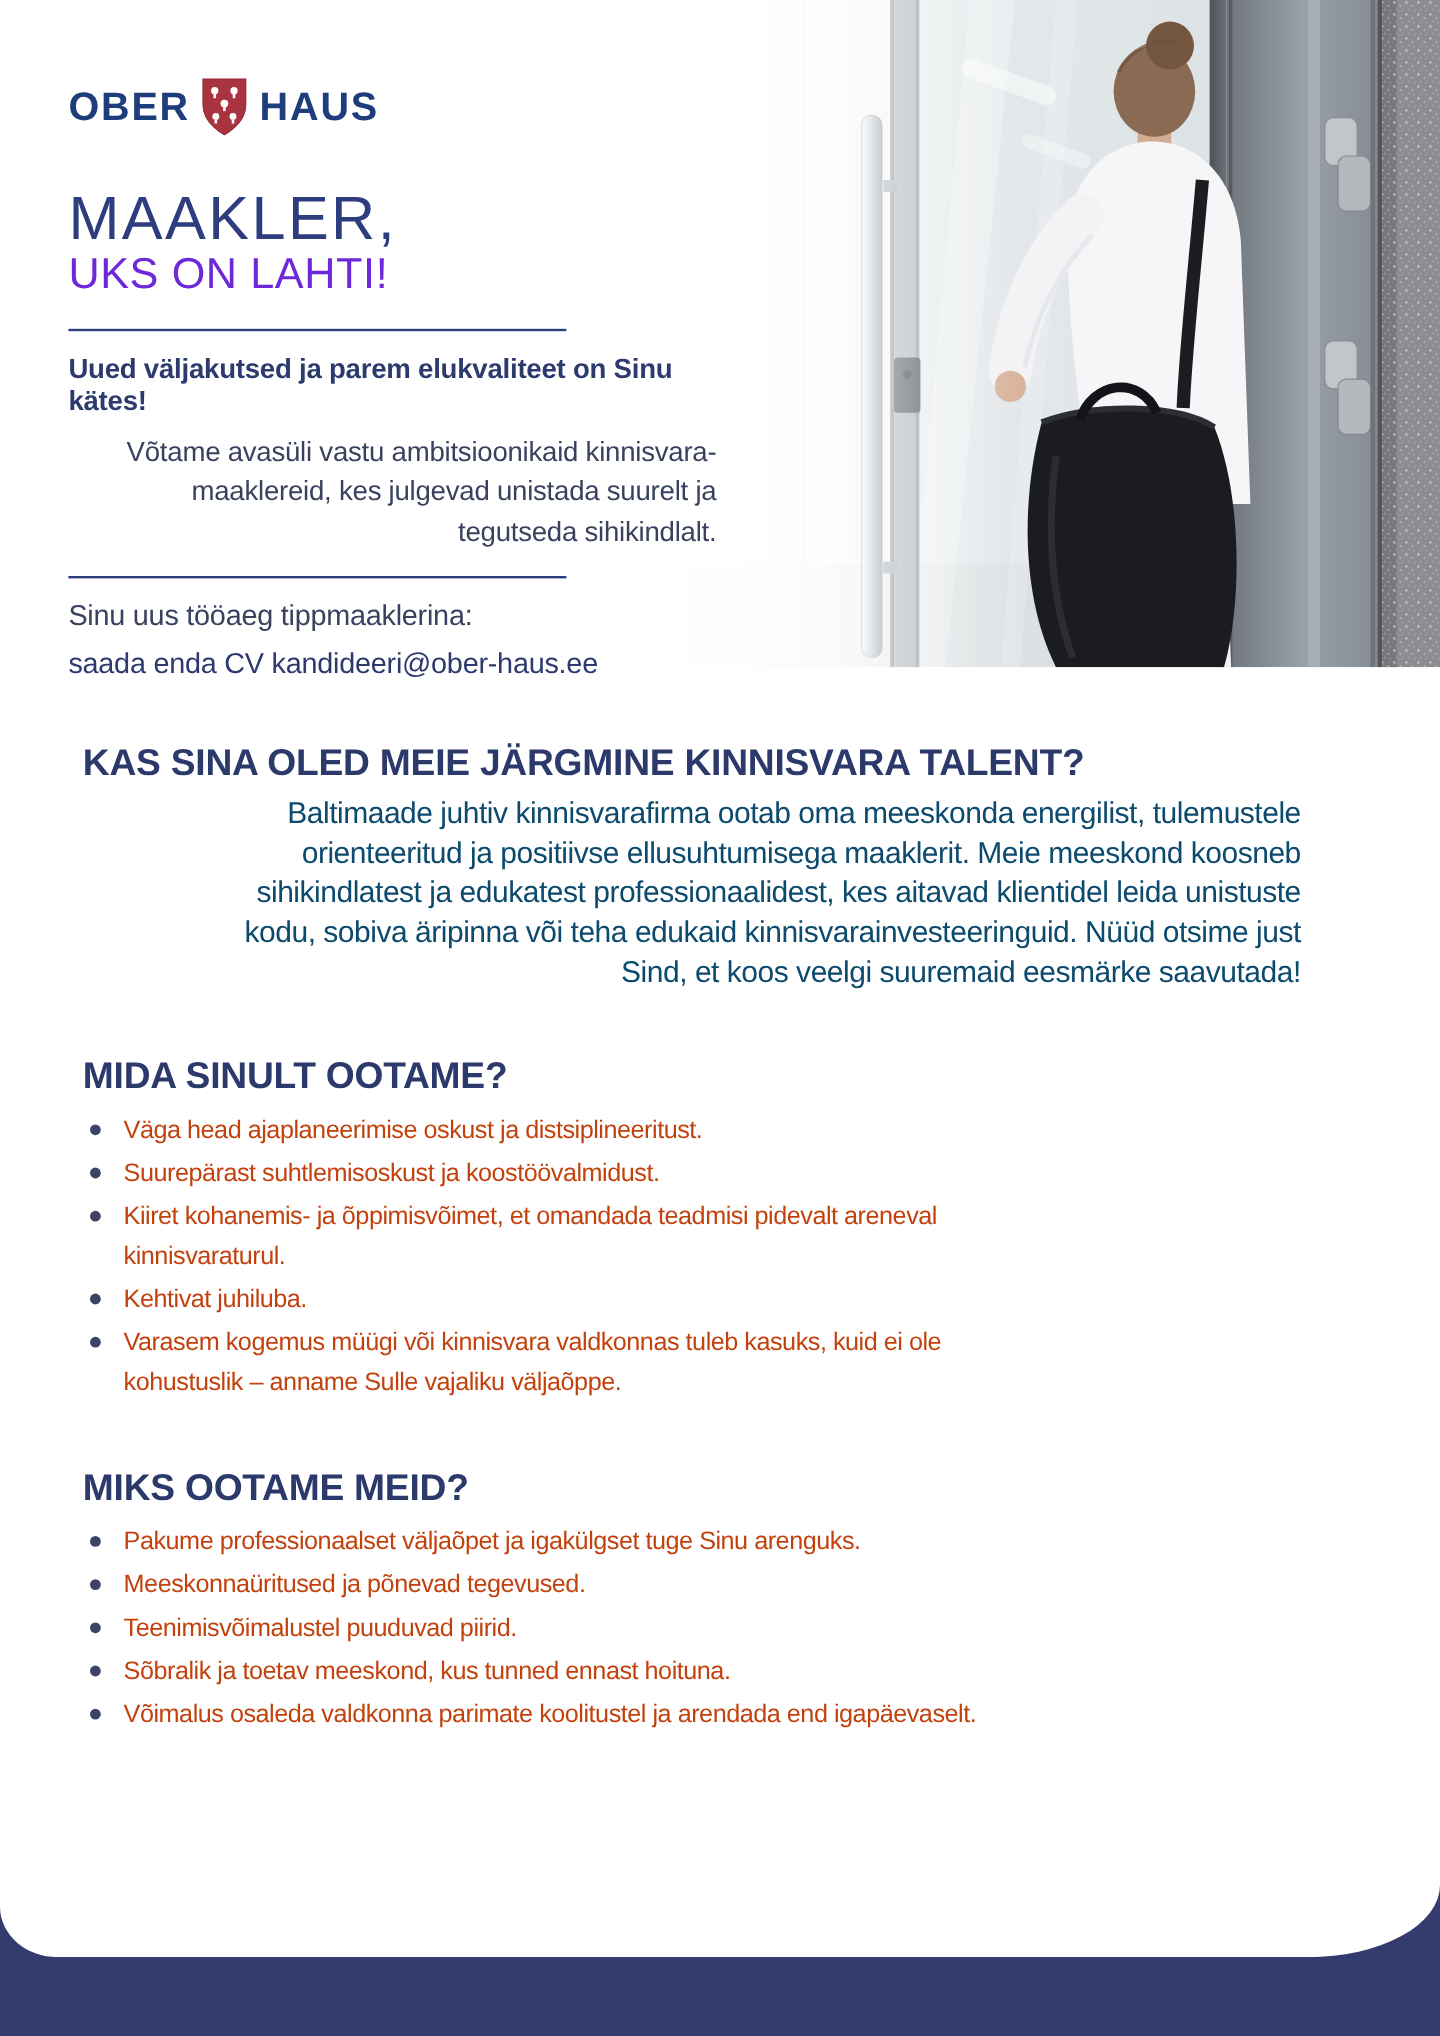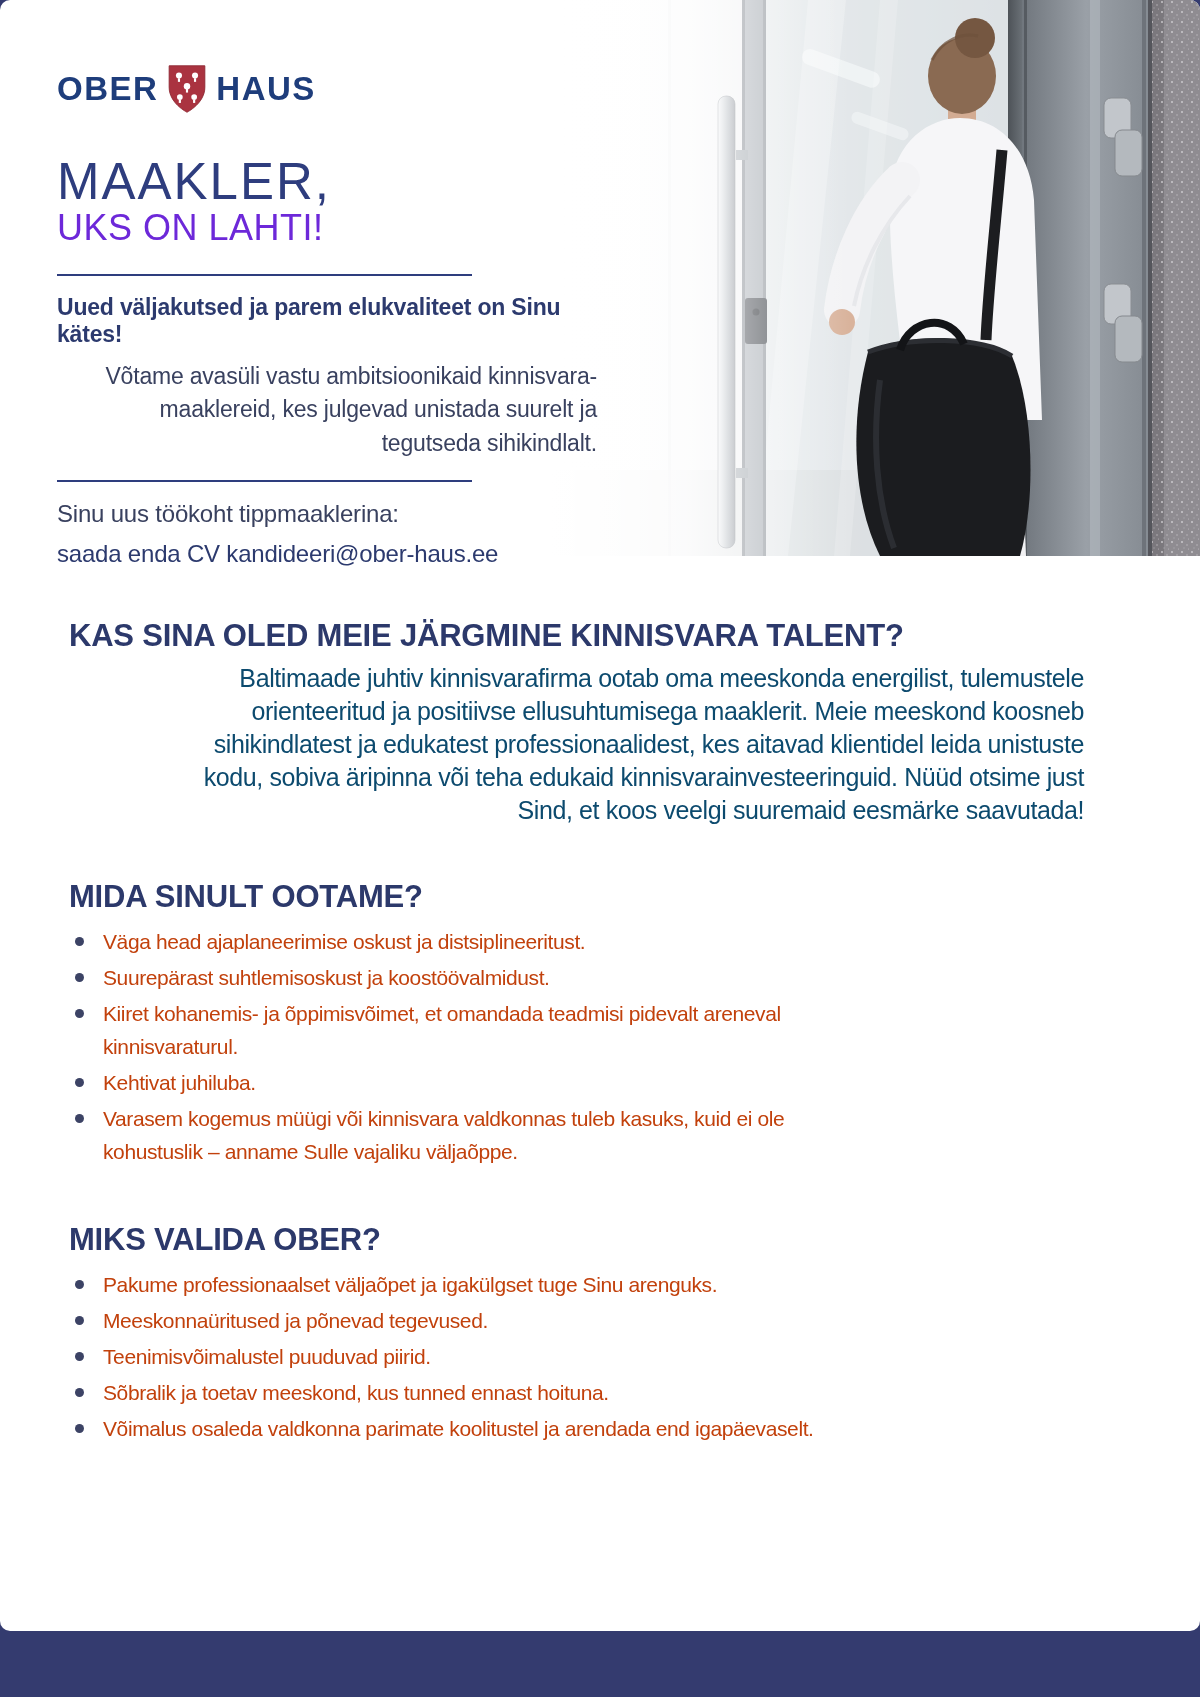--- a/index.html
+++ b/index.html
@@ -1,19 +1,19 @@
 <!DOCTYPE html>
 <html><head>
 <meta charset="utf-8">
 <style>
   html,body{margin:0;padding:0;}
   body{background:#9aa0ac;font-family:"Liberation Sans",sans-serif;}
   .canvas{position:relative;width:1200px;height:1697px;margin:0 auto;background:#343B6F;overflow:hidden;}
   .card{position:absolute;left:0;top:0;width:1200px;height:1631px;background:#ffffff;
-        border-bottom-left-radius:48px 42px;border-bottom-right-radius:110px 60px;overflow:hidden;border-radius:10px;}
+        border-bottom-left-radius:48px 42px;border-bottom-right-radius:110px 60px;overflow:hidden;}
   .photo{position:absolute;top:0;right:0;width:650px;height:556px;z-index:1;}
   .hero{position:absolute;top:0;left:57px;width:540px;z-index:2;color:#2E3D7E;}
   .logo{display:flex;align-items:center;gap:9px;margin-top:64px;}
   .logo .word{font-size:33px;font-weight:bold;letter-spacing:1.5px;color:#1E3D7B;}
   .title{margin-top:40px;line-height:1.08;}
   .title .t1{display:block;font-size:51px;font-weight:300;letter-spacing:2px;color:#2E3D7E;}
   .title .t2{display:block;font-size:36px;font-weight:normal;letter-spacing:0.5px;color:#6d28d9;}
   .rule{width:415px;height:0;border-top:2px solid #2E3D7E;margin-top:26px;}
   .lead-bold{margin-top:18px;font-size:23px;font-weight:bold;color:#2C3A6E;letter-spacing:-0.2px;}
   .lead-text{margin-top:12px;font-size:23px;line-height:1.45;color:#39415F;letter-spacing:-0.2px;}
@@ -169,21 +169,21 @@
 
       <div class="rule"></div>
 
       <div class="lead-bold">Uued väljakutsed ja parem elukvaliteet on Sinu kätes!</div>
       <div class="lead-text prewrap">Võtame avasüli vastu ambitsioonikaid kinnisvara-
 maaklereid, kes julgevad unistada suurelt ja
 tegutseda sihikindlalt.</div>
 
       <div class="rule rule2"></div>
 
-      <div class="job-label">Sinu uus töökoht tippmaaklerina:</div>
+      <div class="job-label">Sinu uus tööaeg tippmaaklerina:</div>
       <div class="cta">saada enda CV kandideeri@ober-haus.ee</div>
     </div>
 
     <div class="main">
       <div class="sec">
         <h2>KAS SINA OLED MEIE JÄRGMINE KINNISVARA TALENT?</h2>
         <p class="intro prewrap">Baltimaade juhtiv kinnisvarafirma ootab oma meeskonda energilist, tulemustele
 orienteeritud ja positiivse ellusuhtumisega maaklerit. Meie meeskond koosneb
 sihikindlatest ja edukatest professionaalidest, kes aitavad klientidel leida unistuste
 kodu, sobiva äripinna või teha edukaid kinnisvarainvesteeringuid. Nüüd otsime just
@@ -197,21 +197,21 @@
           <li>Suurepärast suhtlemisoskust ja koostöövalmidust.</li>
           <li>Kiiret kohanemis- ja õppimisvõimet, et omandada teadmisi pidevalt areneval
 kinnisvaraturul.</li>
           <li>Kehtivat juhiluba.</li>
           <li>Varasem kogemus müügi või kinnisvara valdkonnas tuleb kasuks, kuid ei ole
 kohustuslik – anname Sulle vajaliku väljaõppe.</li>
         </ul>
       </div>
 
       <div class="sec gap2">
-        <h2>MIKS VALIDA OBER?</h2>
+        <h2>MIKS OOTAME MEID?</h2>
         <ul>
           <li>Pakume professionaalset väljaõpet ja igakülgset tuge Sinu arenguks.</li>
           <li>Meeskonnaüritused ja põnevad tegevused.</li>
           <li>Teenimisvõimalustel puuduvad piirid.</li>
           <li>Sõbralik ja toetav meeskond, kus tunned ennast hoituna.</li>
           <li>Võimalus osaleda valdkonna parimate koolitustel ja arendada end igapäevaselt.</li>
         </ul>
       </div>
     </div>
   </div>

